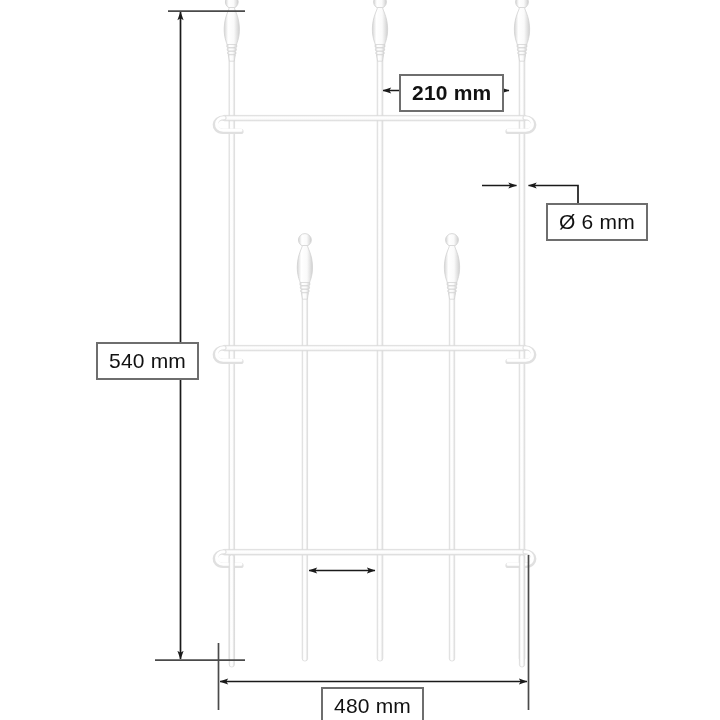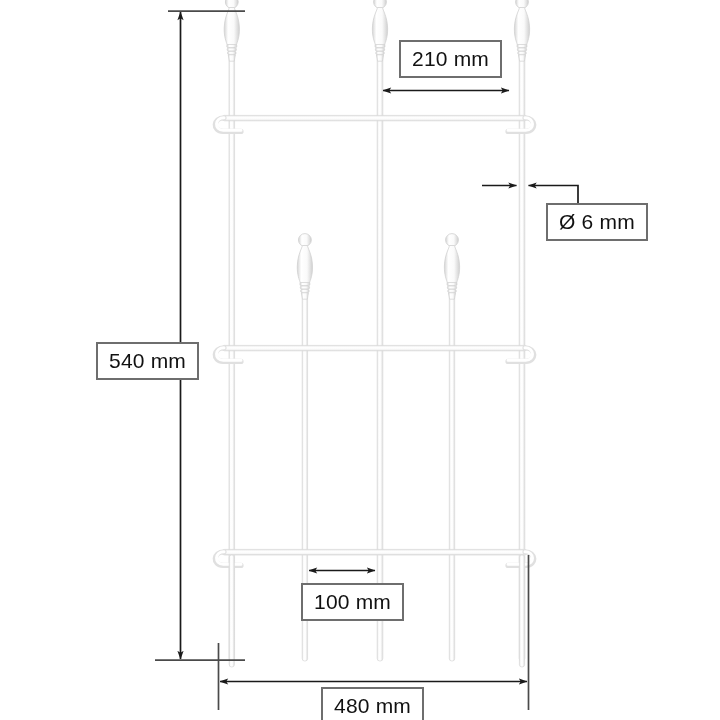--- a/index.html
+++ b/index.html
@@ -32,21 +32,21 @@
     border: 2px solid #6e6e6e;
     color: #111111;
     font-family: "Liberation Sans", sans-serif;
     font-size: 21px;
     line-height: 1;
     letter-spacing: 0.2px;
     padding: 6px 11px 7px 11px;
     white-space: nowrap;
     box-sizing: border-box;
   }
-  #label-210 { left: 399px; top: 40px; }
+  #label-210 { left: 399px; top: 74px; font-weight: bold; }
   #label-dia { left: 546px; top: 203px; text-align: center; }
   #label-980 { left: 96px; top: 342px; }
   #label-100 { left: 301px; top: 583px; }
   #label-480 { left: 321px; top: 687px; }
 </style>
 </head>
 <body>
 
 <div id="stage">
 
@@ -174,17 +174,16 @@
       <line x1="220" y1="681.5" x2="527" y2="681.5" stroke="#1a1a1a" stroke-width="1.7" marker-start="url(#arrStart)" marker-end="url(#arrEnd)"></line>
     </g>
   </svg>
 
   <div class="dim-label" id="label-210">210 mm</div>
 
   <div class="dim-label" id="label-dia">Ø 6 mm</div>
 
   <div class="dim-label" id="label-980">540 mm</div>
 
-  <div class="dim-label" id="label-100">100 mm</div>
 
   <div class="dim-label" id="label-480">480 mm</div>
 
 </div>
 
 </body></html>

